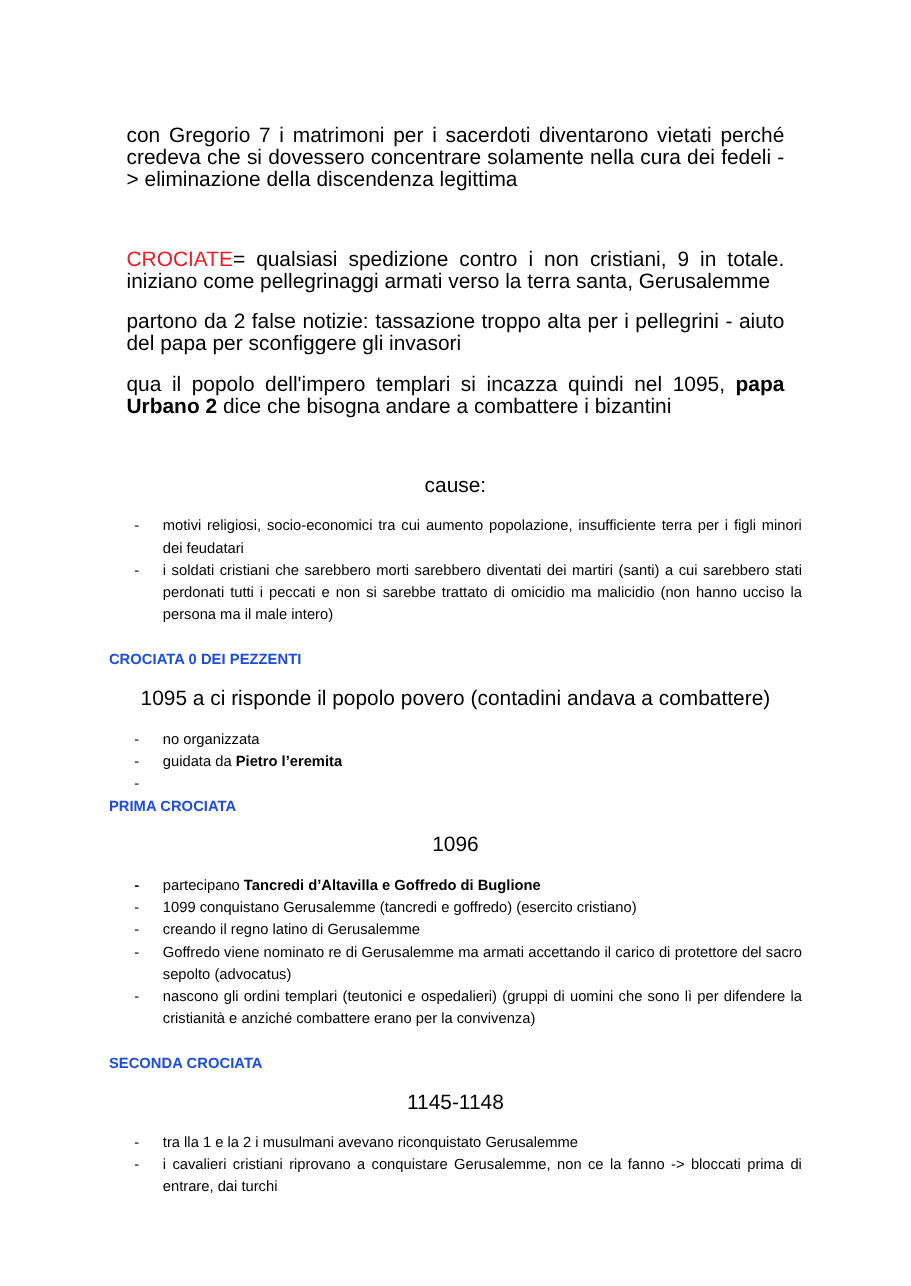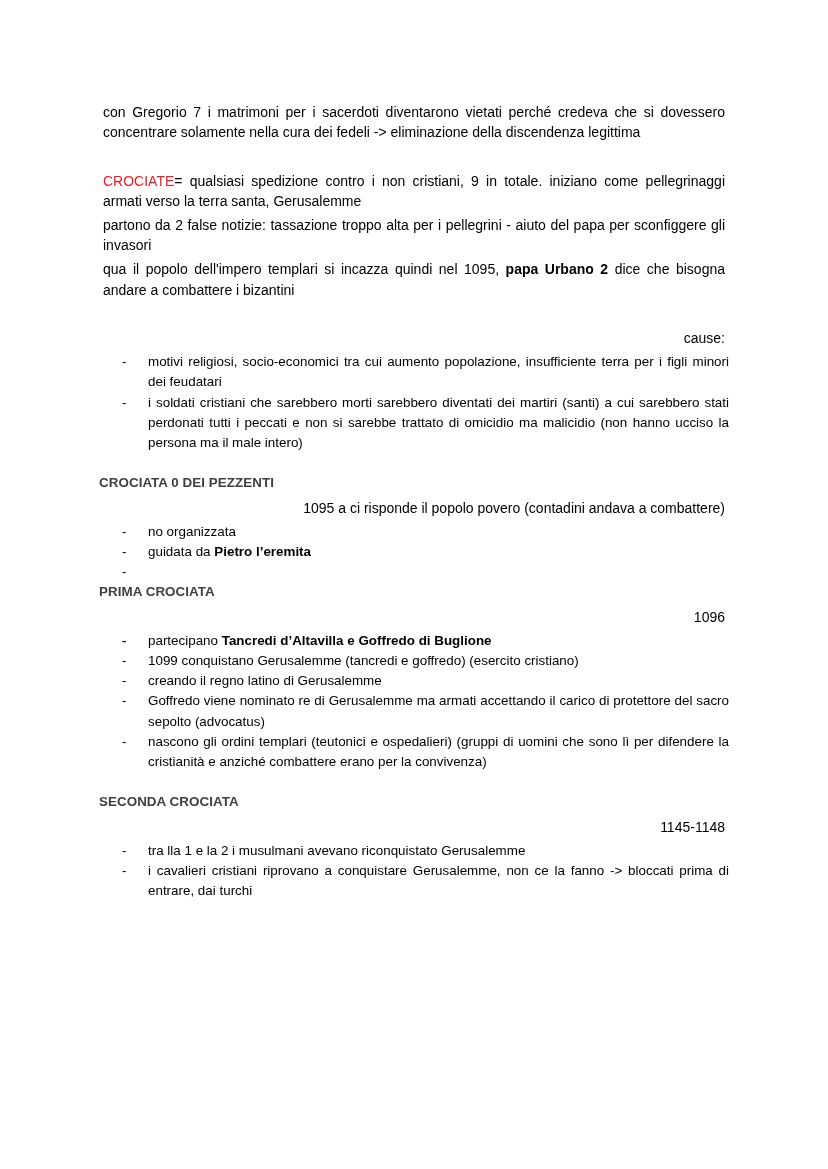--- a/index.html
+++ b/index.html
@@ -22,40 +22,40 @@
   }
   .content {
     position: absolute;
     left: 99px;
     top: 98px;
     width: 630px;
   }
 
   
   .para {
-    font-size: 14px;
+    font-size: 19px;
     line-height: 20.2px;
     text-align: justify;
     text-justify: inter-word;
-    margin: 4px;
+    margin: 16px;
     color: #000000;
   }
   .para.plain {
-    text-align: right;
+    text-align: center;
   }
   .spacer-line {
     height: 20.2px;
   }
 
   
   .heading-red {
     font-size: 13.4px;
     line-height: 20.2px;
     font-weight: bold;
-    color: #404040;
+    color: #1d4ed8;
     margin: 0;
     text-align: left;
     letter-spacing: 0.05px;
   }
 
   
   .red-label {
     color: #ec1c24;
     font-weight: normal;
   }

